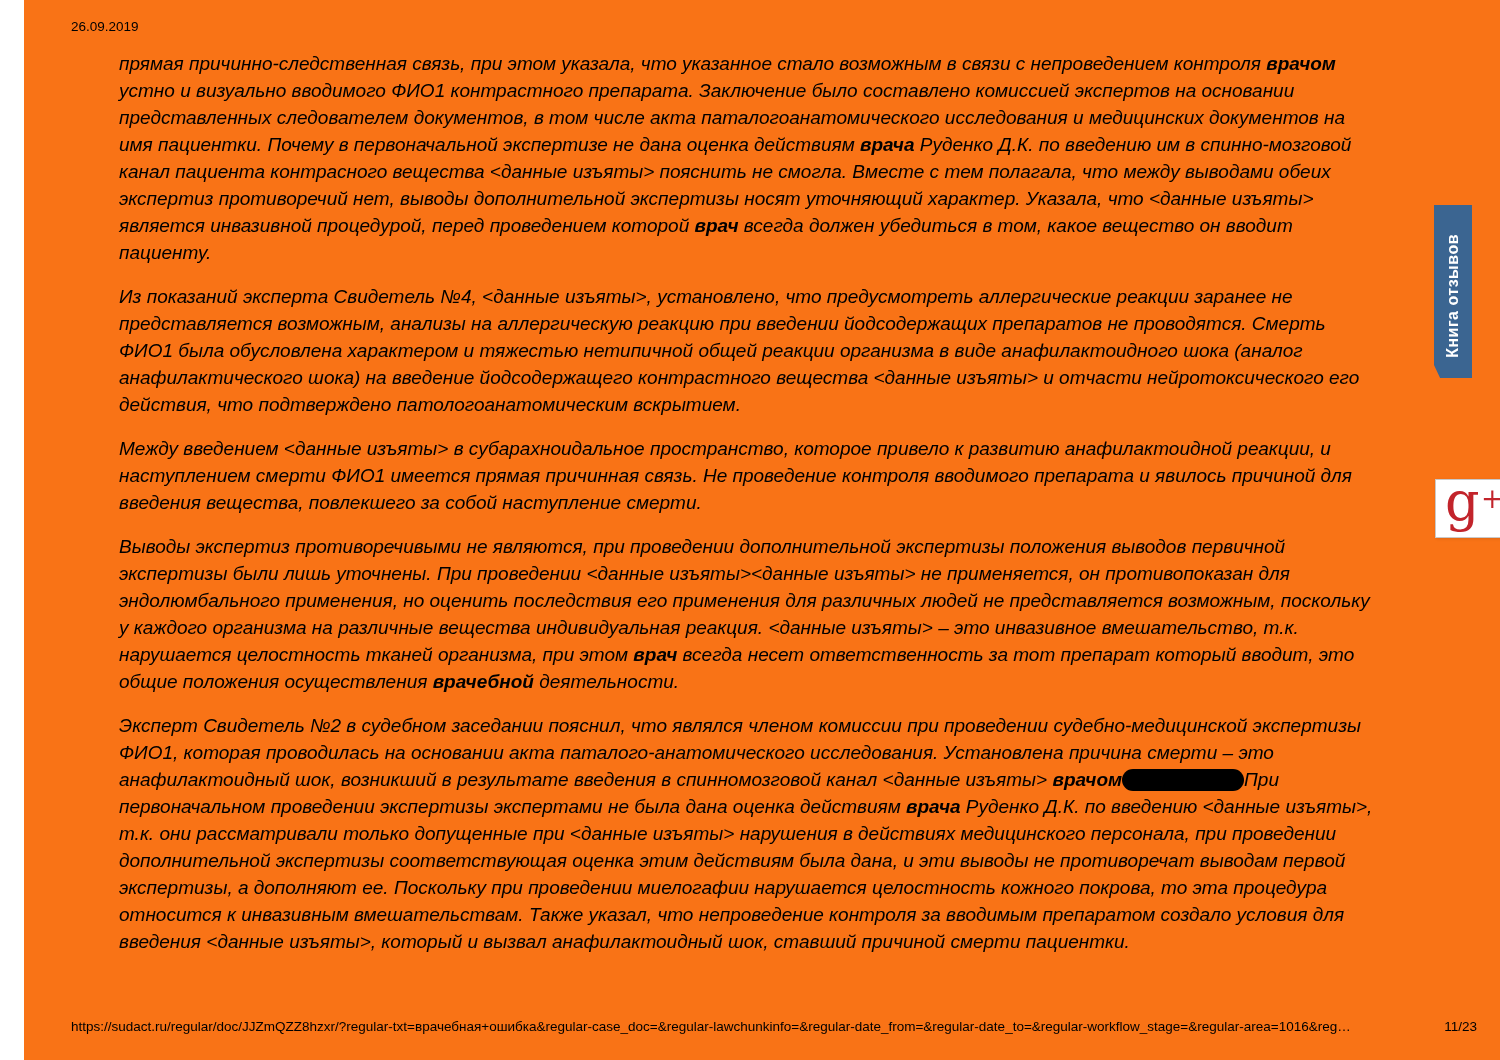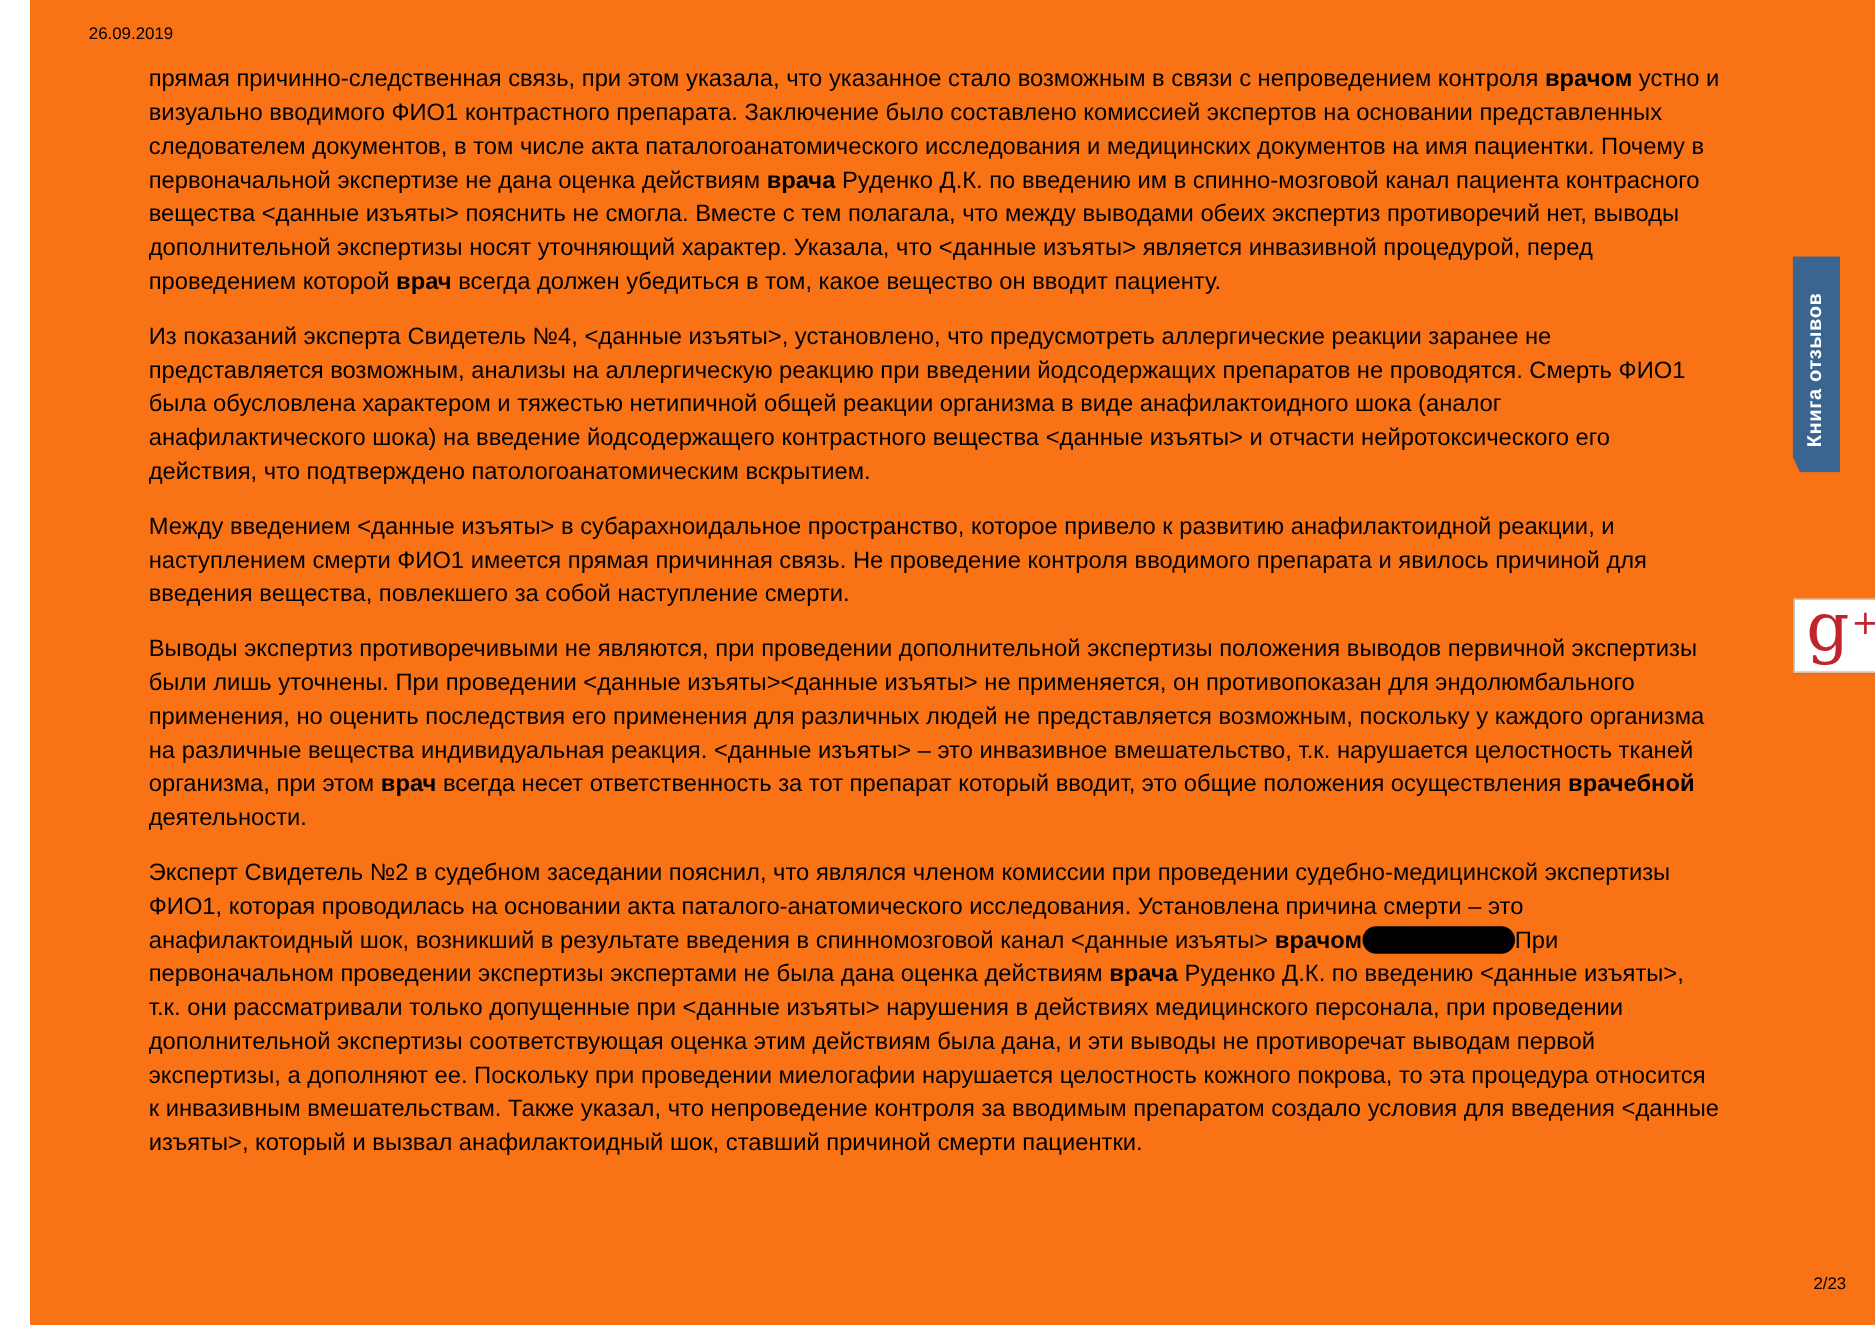--- a/index.html
+++ b/index.html
@@ -13,21 +13,21 @@
   .header-date {
     position:absolute; left:47px; top:19px;
     font-size:13.5px; white-space:nowrap;
   }
   .header-title {
     position:absolute; left:0; right:0; top:19px;
     text-align:center; font-size:13.5px; white-space:nowrap;
   }
   .doc-body {
     position:absolute; left:95px; top:50px; width:1257px;
-    font-size:19px; line-height:27px; text-align:left;
+    font-size:19px; line-height:27px; text-align:left;font-style:italic;
   }
   .doc-body p { margin:0 0 17px 0; }
   .doc-body b { font-weight:700; }
   .redaction {
     display:inline-block; width:122px; height:22px;
     background:#000; border-radius:12px; vertical-align:-5px;
   }
   .feedback-tab {
     position:absolute; left:1410px; top:205px; width:38px; height:173px;
     background:#3b6591; cursor:pointer;
@@ -79,15 +79,16 @@
 
   <div class="feedback-tab" style="background: rgb(59, 101, 145);">
     <span class="tab-label">Книга отзывов</span>
   </div>
 
   <div class="gplus">
     <span class="g" style="color: rgb(194, 36, 43);">g</span>
     <span class="plus" style="color: rgb(194, 36, 43);">+</span>
   </div>
 
-  <span class="footer-page">2/23</span>
+  <span class="footer-url">https://sudact.ru/regular/doc/JJZmQZZ8hzxr/?regular-txt=врачебная+ошибка&amp;regular-case_doc=&amp;regular-lawchunkinfo=&amp;regular-date_from=&amp;regular-date_to=&amp;regular-workflow_stage=&amp;regular-area=1016&amp;reg…</span>
+  <span class="footer-page">11/23</span>
 
 </div>
 
 </body></html>

